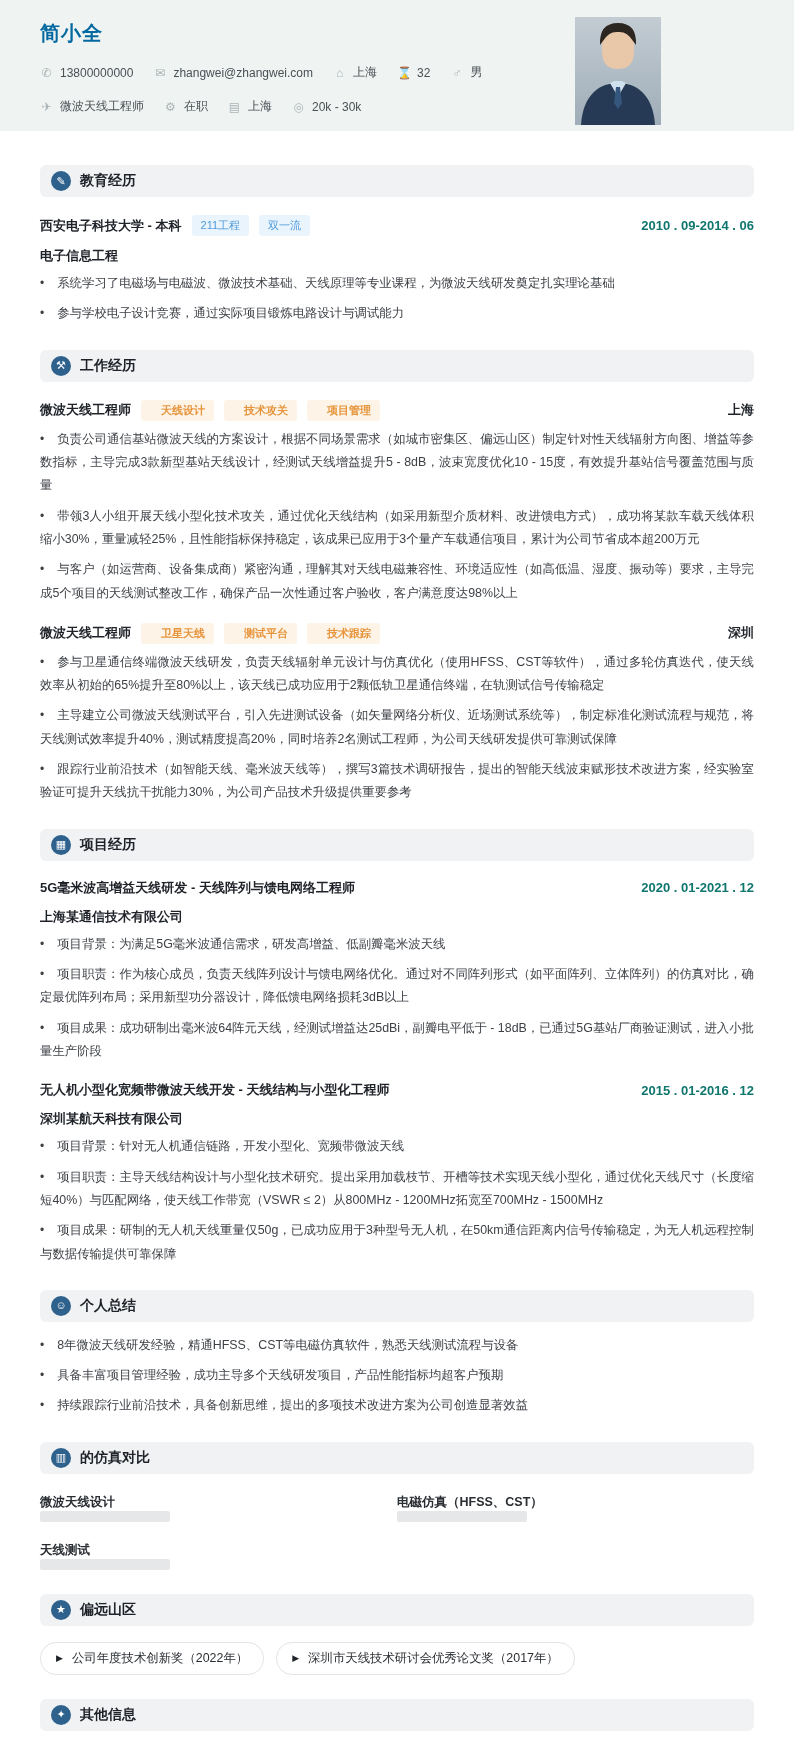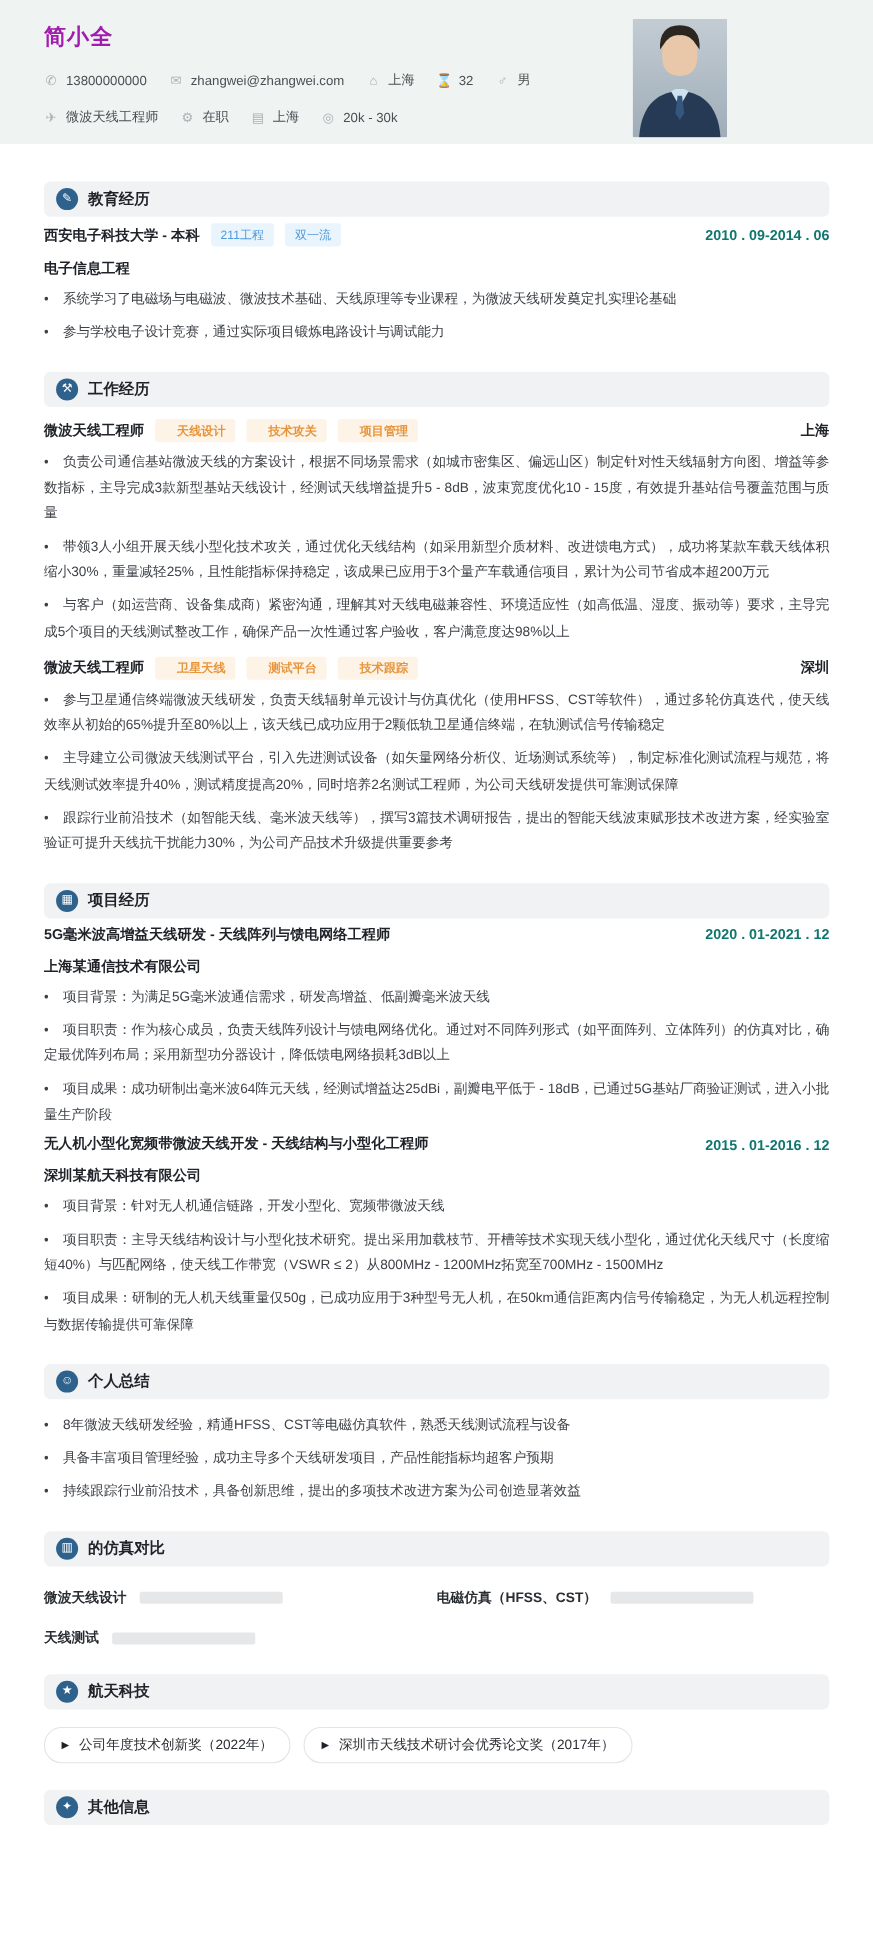--- a/index.html
+++ b/index.html
@@ -4,54 +4,54 @@
 <style>
   * { margin:0; padding:0; box-sizing:border-box; }
   html,body { width:794px; }
   body {
     width:794px; height:1762px; overflow:hidden; background:#ffffff;
     font-family:"Liberation Sans","DejaVu Sans",sans-serif;
     color:#333;
   }
   
   .resume-header { position:relative; background:#eff3f2; padding:20px 40px 20px; height:131px; }
-  .name { font-size:20px; font-weight:bold; color:#a21caf; letter-spacing:1px;font-family:Liberation Serif, serif; }
+  .name { font-size:20px; font-weight:bold; color:#0369a1; letter-spacing:1px;font-family:Liberation Serif, serif; }
   .contact-row { display:flex; align-items:center; margin-top:17px; font-size:12px; color:#4a4f54; }
   .contact-item { display:flex; align-items:center; margin-right:20px; white-space:nowrap; }
   .c-icon { color:#aab4b6; font-size:12px; margin-right:7px; width:13px; text-align:center; }
   .avatar-wrap { position:absolute; left:575px; top:17px; width:86px; height:108px; overflow:hidden; }
   
   .main { padding:34px 40px 0; }
   .section { margin-bottom:24px; }
   .section-bar {
     display:flex; align-items:center; gap:9px;
     background:#f1f2f4; border-radius:6px; padding:6px 11px; height:32px;
   }
   .section-ico {
     width:20px; height:20px; border-radius:50%; background:#2e618c; color:#fff;
     display:flex; align-items:center; justify-content:center; font-size:11px; line-height:1;
     flex-shrink:0;
   }
   .section-title { font-size:14px; font-weight:bold; color:#1f2329;text-align:right; }
   
-  .entry { margin-top:6px; }
+  .entry { margin-top:18px; }
   .entry-head { display:flex; align-items:center; }
   .entry-title { font-size:13px; font-weight:bold; color:#1f2329; white-space:nowrap; }
   .entry-date { margin-left:auto; font-size:13px; font-weight:bold; color:#0f766e; white-space:nowrap; }
   .tag { font-size:11px; padding:3px 9px; border-radius:3px; margin-left:10px; white-space:nowrap; }
   .tag-blue { color:#4f9ada; background:#e9f4fd; }
   .tag-orange { color:#e7953d; background:#fdf4e7;padding-left:20px; }
   .sub-line { margin-top:11px; font-size:13px; font-weight:bold; color:#1f2329; display:flex;align-items:center; }
   .sub-right { margin-left:auto; }
   .bullets { margin-top:6px; }
   .bullet { font-size:12.4px; line-height:1.88; color:#3d4146; margin-top:7px; text-align:justify; }
   .bullet .dot { font-size:12px; margin-right:13px; color:#3d4146; }
   
   .skills-grid { display:grid; grid-template-columns:1fr 1fr; row-gap:20px; margin-top:20px; }
-  .skill-item { display:flex; align-items:center; }
+  .skill-item { display:flex; align-items:flex-start;flex-direction:column; }
   .skill-label { font-size:12.5px; font-weight:bold; color:#2a2e33; margin-right:12px; white-space:nowrap; }
   .skill-track { width:130px; height:11px; background:#e6e7e8; border-radius:2px; overflow:hidden; }
   .skill-fill { height:100%; background:#d8e6ec; }
   
   .honor-row { display:flex; gap:12px; margin-top:16px; }
   .honor-pill {
     display:inline-flex; align-items:center; gap:9px;
     border:1px solid #e3e4e6; border-radius:16px; background:#fff;
     padding:7px 15px; font-size:12.4px; color:#2a2e33; cursor:pointer;
   }
@@ -250,21 +250,21 @@
       <div class="skill-item">
         <span class="skill-label">天线测试</span>
         <span class="skill-track"><span class="skill-fill" style="width: 75%;"></span></span>
       </div>
     </div>
   </div>
 
   <div class="section">
     <div class="section-bar">
       <span class="section-ico">★</span>
-      <span class="section-title">航天科技</span>
+      <span class="section-title">偏远山区</span>
     </div>
     <div class="honor-row">
       <span class="honor-pill">
         <span class="play-ico">▶</span>
         <span>公司年度技术创新奖（2022年）</span>
       </span>
       <span class="honor-pill">
         <span class="play-ico">▶</span>
         <span>深圳市天线技术研讨会优秀论文奖（2017年）</span>
       </span>

